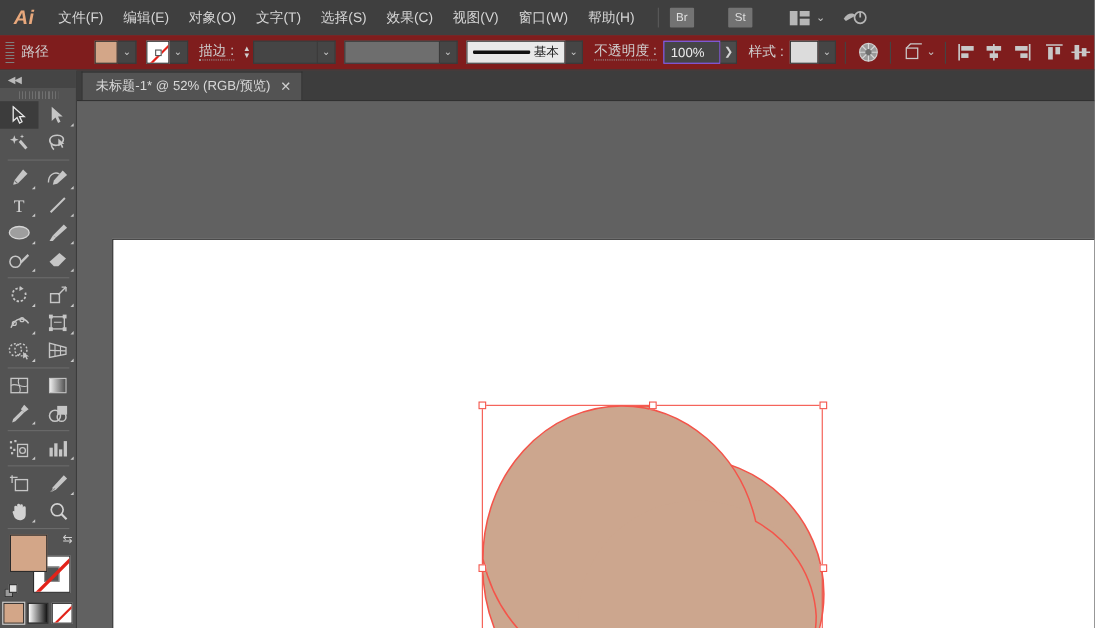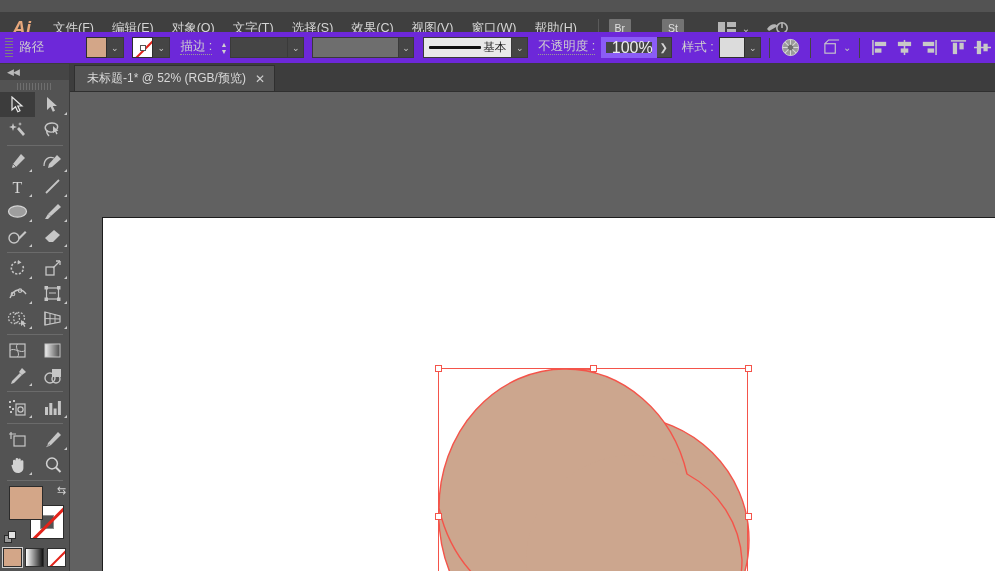--- a/index.html
+++ b/index.html
@@ -7,21 +7,21 @@
     width: 995px; height: 571px;
     background: #535353;
     font-family: "Liberation Sans", "DejaVu Sans", sans-serif;
     overflow: hidden;
     -webkit-font-smoothing: antialiased;
   }
   #app { position: relative; width: 995px; height: 571px; }
 
   
   .menubar {
-    position: absolute; left: 0; top: 12px; width: 995px; height: 32px;
+    position: absolute; left: 0; top: 0; width: 995px; height: 32px;
     background: #3f3f3f;
     display: flex; align-items: center;
   }
   .ai-logo {
     width: 44px; height: 32px;
     display: flex; align-items: center; justify-content: center;
     color: #e8a87c; font-size: 18px; font-weight: bold; font-style: italic;
     letter-spacing: 0.5px;
   }
   .menu-item {
@@ -42,21 +42,21 @@
   .arr-grid { display: flex; gap: 2px; }
   .arr-grid .c1 { width: 7px; height: 13px; background: #b6b6b6; }
   .arr-grid .c2 { display: flex; flex-direction: column; gap: 2px; }
   .arr-grid .c2 i { display: block; width: 9px; height: 5.5px; background: #b6b6b6; }
   .chev { color: #c2c2c2; font-size: 10px; }
   .cc-icon { margin-left: 14px; display: flex; align-items: center; }
 
   
   .controlbar {
     position: absolute; left: 0; top: 32px; width: 995px; height: 32px;
-    background: #6d28d9;
+    background: #7f1d1d;
     display: flex; align-items: center;
     border-bottom: 1px solid #3c3c3c;
   }
   .grip {
     width: 9px; height: 20px; margin: 0 6px 0 5px;
     background: repeating-linear-gradient(to bottom, #7e7e7e 0 1px, transparent 1px 3px);
   }
   .cb-label {
     color: #cfcfcf; font-size: 12.5px; white-space: nowrap;
   }
@@ -99,22 +99,22 @@
   }
   .field.dark { background: #454545; }
   .field.wide { width: 92px; }
   .brush-box {
     width: 96px; height: 21px; background: #e9e9e9; border: 1px solid #3a3a3a;
     display: flex; align-items: center; justify-content: space-between; padding: 0 5px;
   }
   .brush-line { width: 52px; height: 3px; background: #111; border-radius: 1px; }
   .brush-label { color: #1a1a1a; font-size: 11.5px; }
   .opacity-box {
-    width: 56px; height: 21px; background: #454545; border: 5px solid #8b5cf6;
-    display: flex; align-items: center; padding-left: 6px; color: #ececec; font-size: 16px;
+    width: 56px; height: 21px; background: #454545; border: 1px solid #8b5cf6;
+    display: flex; align-items: center; padding-left: 6px; color: #ececec; font-size: 12px;
   }
   .op-arrow {
     width: 16px; height: 21px; background: #4b4b4b; border: 1px solid #3a3a3a;
     border-left: none; display: flex; align-items: center; justify-content: center;
     color: #d4d4d4; font-size: 10px;
   }
   .style-swatch {
     width: 28px; height: 21px; background: #dcdcdc; border: 1px solid #2e2e2e;
   }
   .icon-btn {

